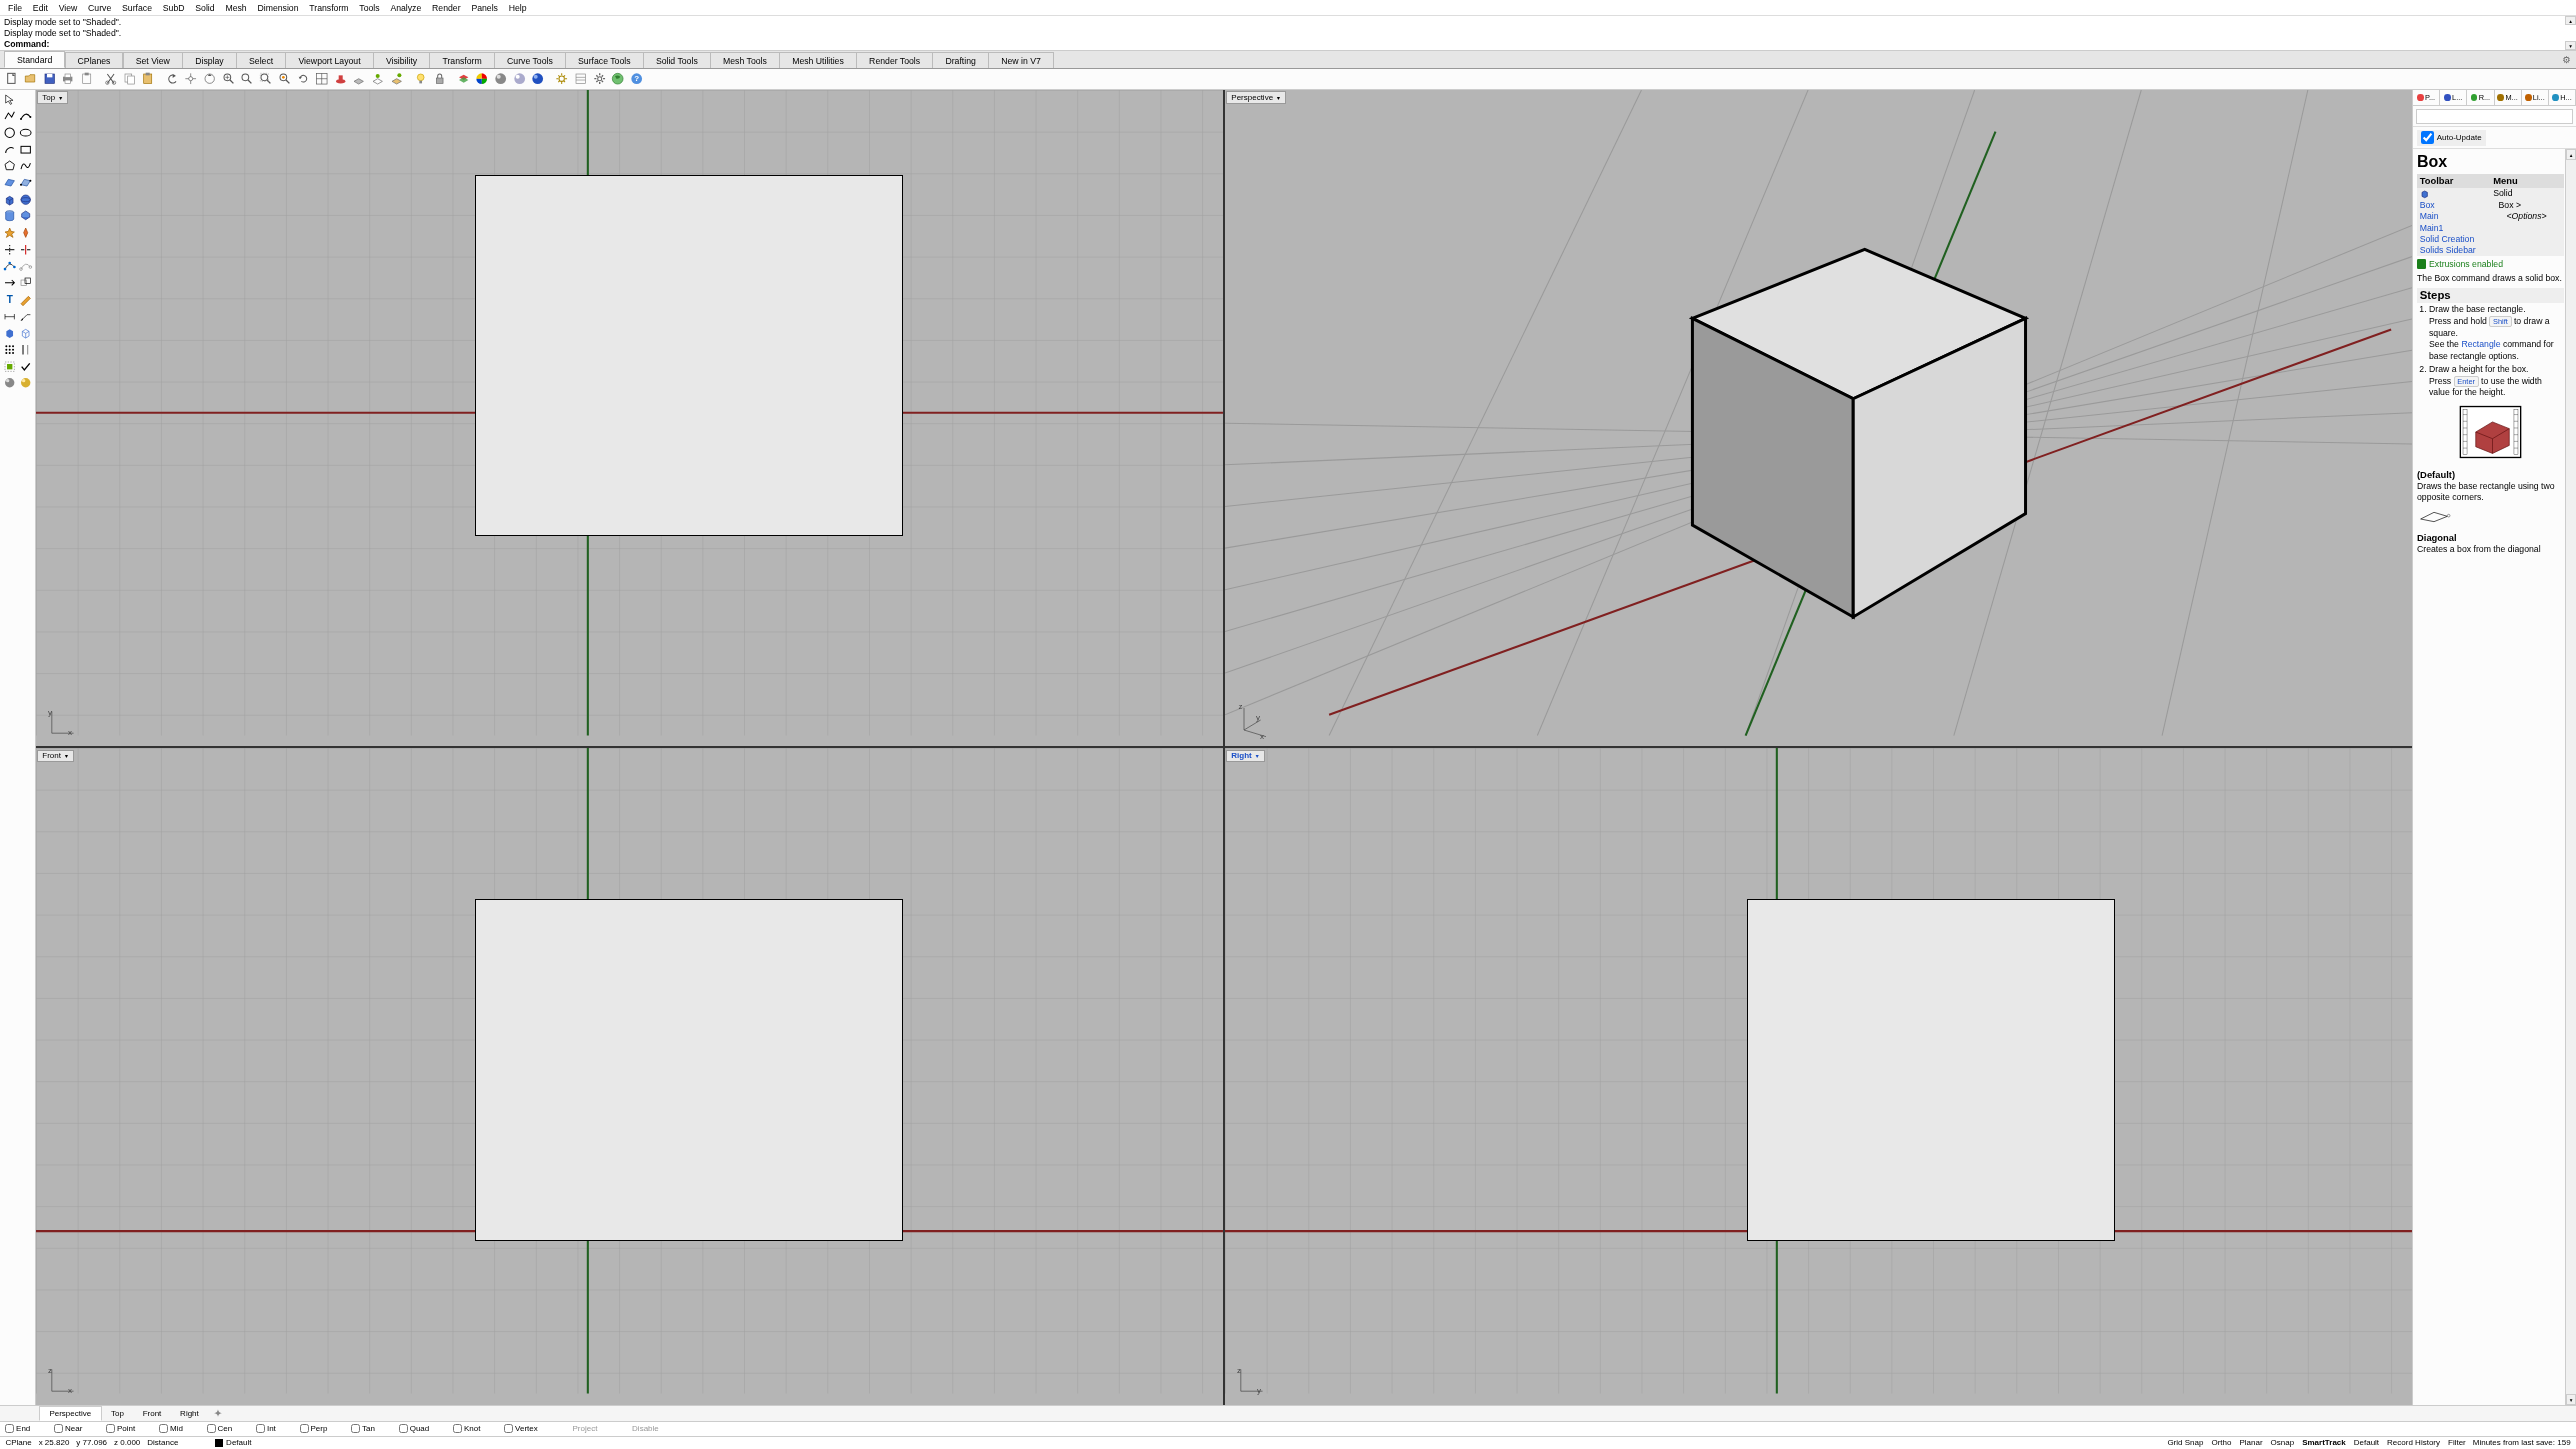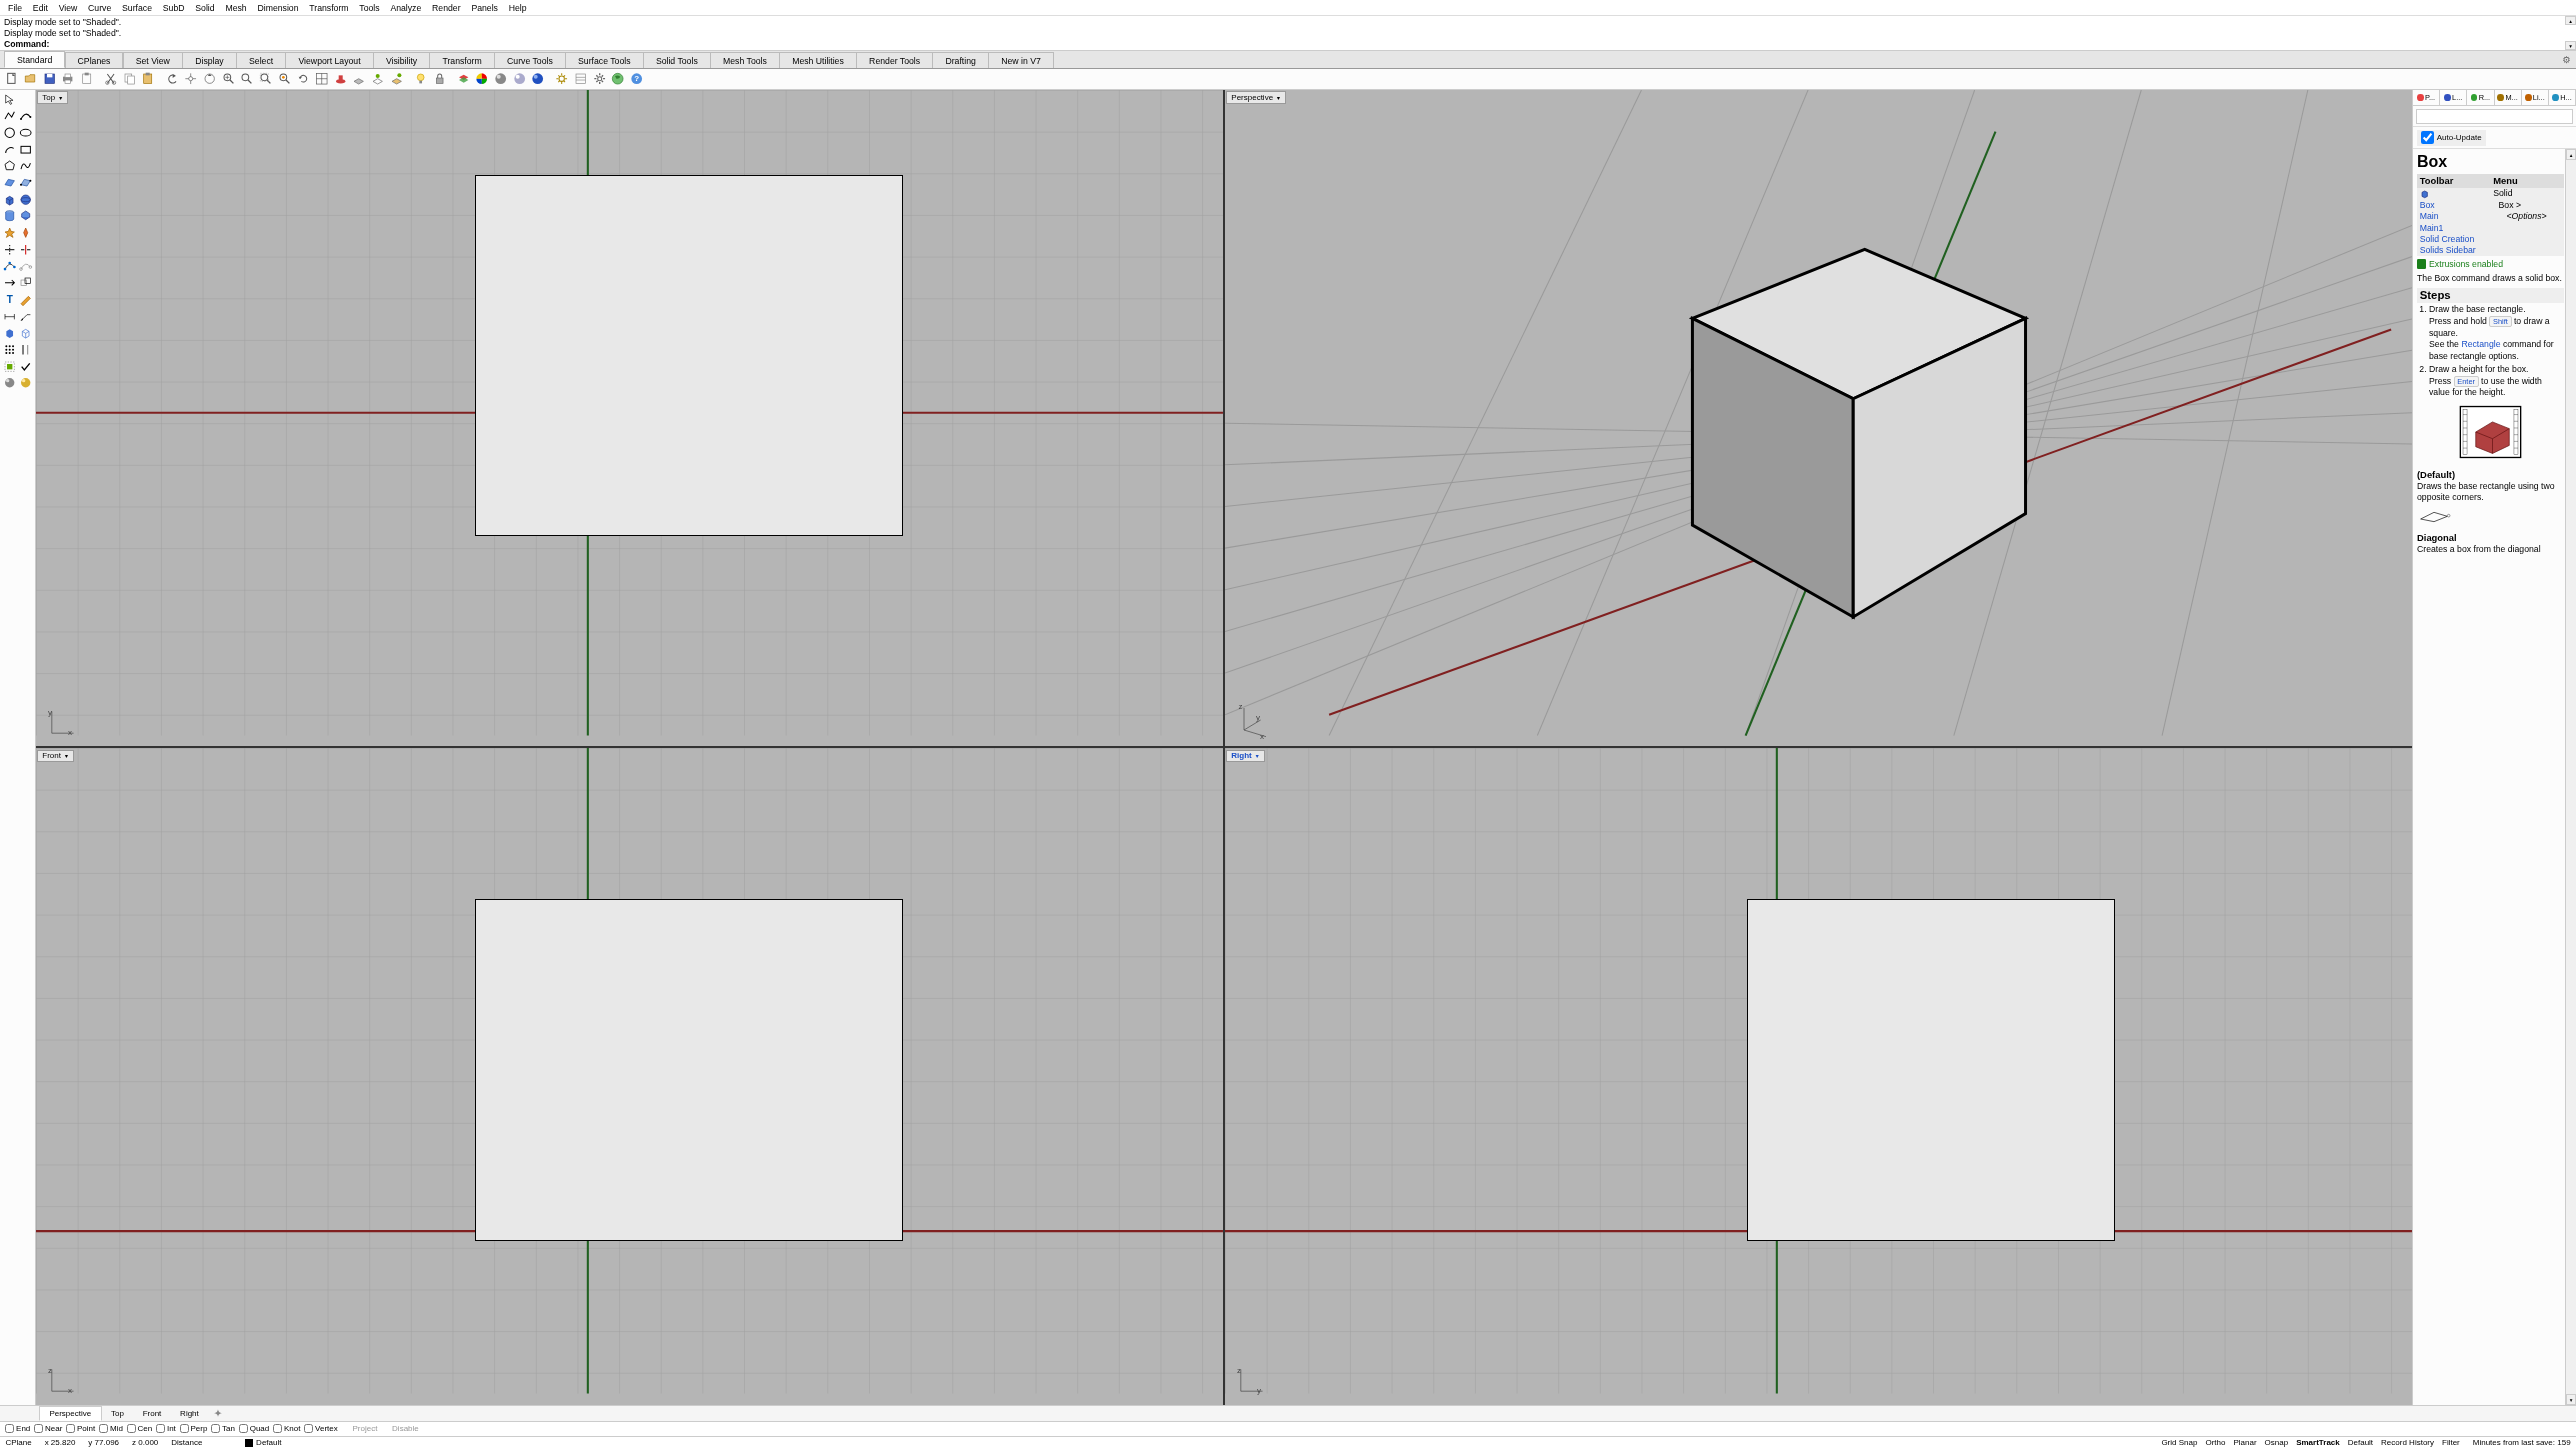--- a/index.html
+++ b/index.html
@@ -86,27 +86,27 @@
 .rp-h3 { font-weight:bold; font-size:9.4px; margin-top:4px; }
 .rp-diag { width:34px; height:16px; margin:2.7px 0; }
 
 
 .vtabs { height:16px; background:#f5f5f5; display:flex; align-items:center; border-top:0.7px solid #ccc; padding-left:39px; }
 .vtab { font-size:8px; padding:2px 9.4px; cursor:pointer; }
 .vtab.active { background:#fff; border:0.7px solid #ccc; border-bottom:0.7px solid #fff; }
 .vtab-add { padding:2px 5.4px; color:#888; cursor:pointer; }
 
 
-.osnapbar { height:14.8px; background:#fff; display:flex; align-items:center; padding:0 5.4px; gap:4px; border-top:0.7px solid #ccc; font-size:8px; }
+.osnapbar { height:14.8px; background:#fff; display:flex; align-items:center; padding:0 5.4px; gap:24px; border-top:0.7px solid #ccc; font-size:8px; }
 .osnap-item { display:flex; align-items:center; gap:2px; cursor:pointer; }
 .osnap-item input { width:8.7px; height:8.7px; }
 .osnap-hidden { color:#999; }
 
 
-.statusbar { height:13.4px; background:#fff; display:flex; align-items:center; padding:0 5.4px; gap:13px; border-top:0.7px solid #ccc; font-size:8px; }
+.statusbar { height:13.4px; background:#fff; display:flex; align-items:center; padding:0 5.4px; gap:7px; border-top:0.7px solid #ccc; font-size:8px; }
 .statusbar .sp { flex:none; }
 .statusbar .gap { flex:1; }
 .statusbar .grp { display:flex; gap:8px; }
 .statusbar .tgl { cursor:pointer; }
 .statusbar .tgl.bold { font-weight:bold; }
 .statusbar .deflt { display:flex; align-items:center; gap:2.7px;padding-left:30px; }
 .statusbar .deflt .sw { width:8px; height:8px; background:#000; }
 </style>
 </head>
 <body>

